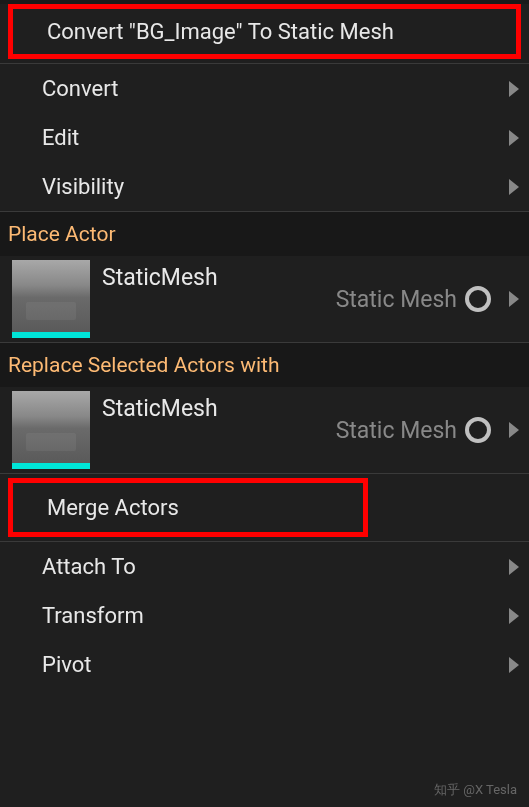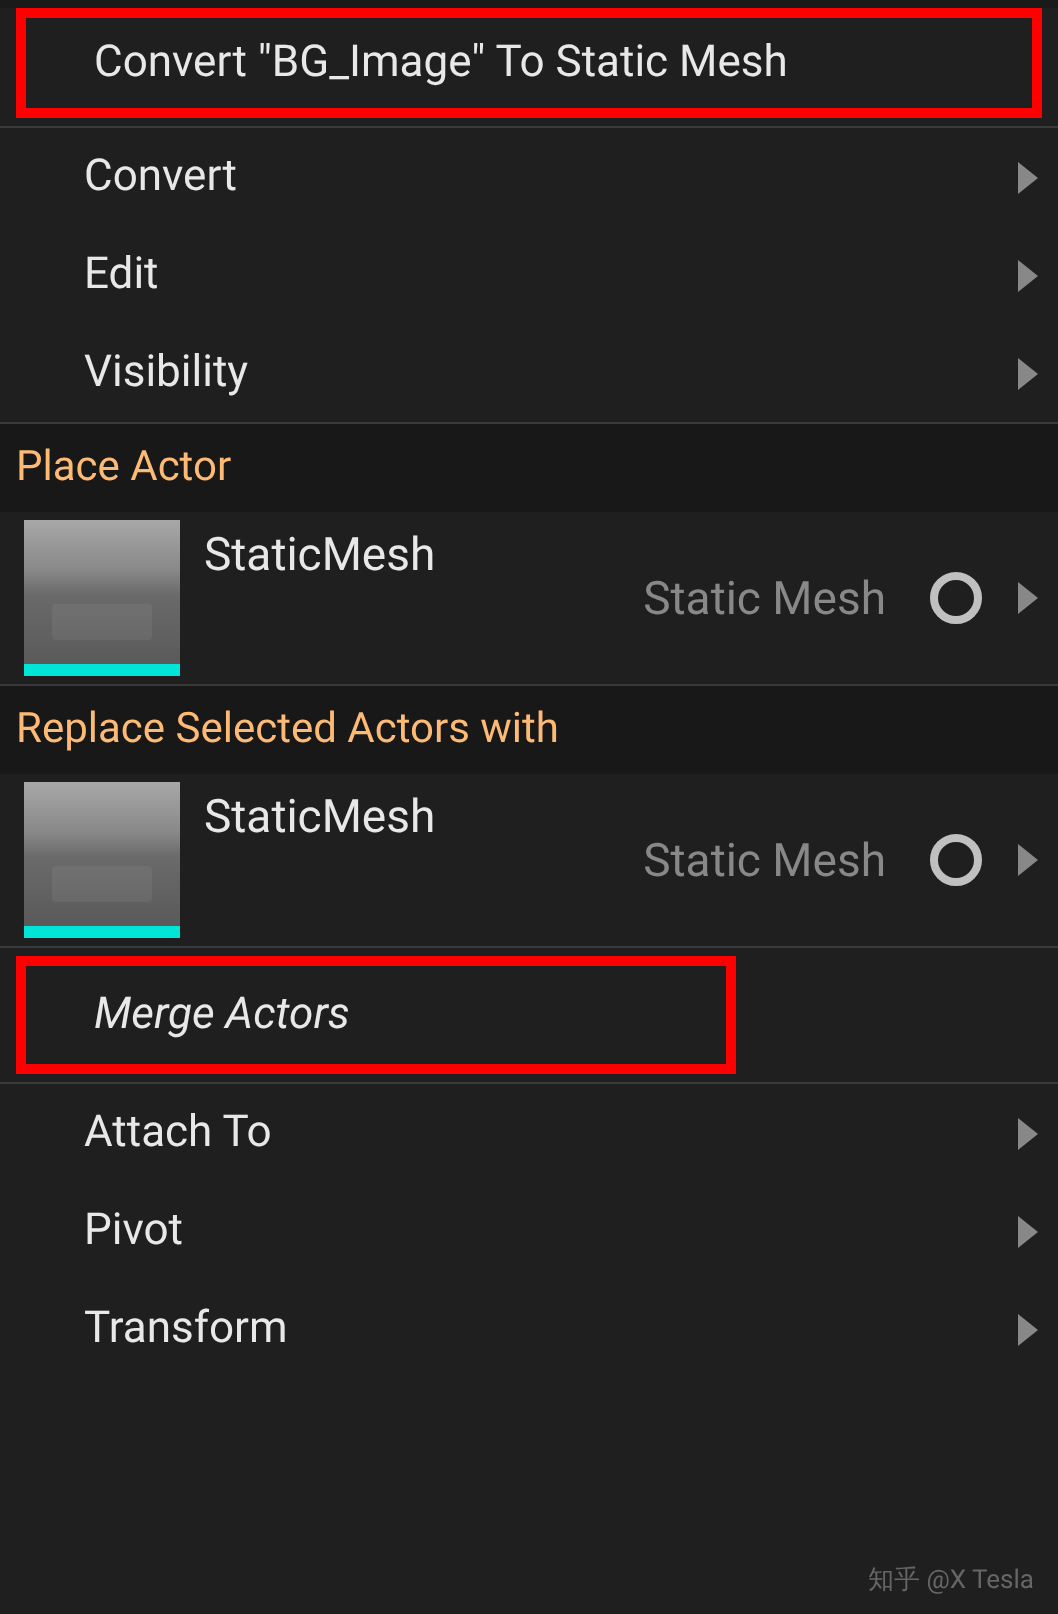--- a/index.html
+++ b/index.html
@@ -40,21 +40,20 @@
       margin: 2px 4px;
     }
     .highlighted-red.top-highlight {
       margin: 4px 8px;
       padding: 10px 18px 10px 34px;
     }
     .highlighted-red.merge-highlight {
       margin: 4px 8px;
       padding: 12px 18px 12px 34px;
       width: 360px;
-      font-style: italic;
     }
     .section-header {
       padding: 10px 8px;
       font-size: 21px;
       color: #fdba74;
       background: #181818;
       border-top: 1px solid #3a3a3a;
     }
     .thumbnail-row {
       display: flex;
@@ -92,21 +91,21 @@
     .thumbnail-title {
       font-size: 23px;
       color: #e8e8e8;
     }
     .static-mesh-label {
       font-size: 23px;
       color: #888;
       display: flex;
       align-items: center;
       justify-content: flex-end;
-      gap: 22px;
+      gap: 8px;
       padding-right: 30px;
     }
     .circle-icon {
       width: 26px;
       height: 26px;
       border: 4px solid #c0c0c0;
       border-radius: 50%;
       display: inline-block;
     }
     .chevron {
@@ -206,23 +205,23 @@
   </div>
 
   <div class="divider"></div>
 
   <div class="menu-item">
     <span>Attach To</span>
     <span class="chevron"></span>
   </div>
 
   <div class="menu-item">
+    <span>Transform</span>
+    <span class="chevron"></span>
+  </div>
+
+  <div class="menu-item">
     <span>Pivot</span>
-    <span class="chevron"></span>
-  </div>
-
-  <div class="menu-item">
-    <span>Transform</span>
     <span class="chevron"></span>
   </div>
 
   <div class="watermark">知乎 @X Tesla</div>
 </div>
 
 </body></html>

